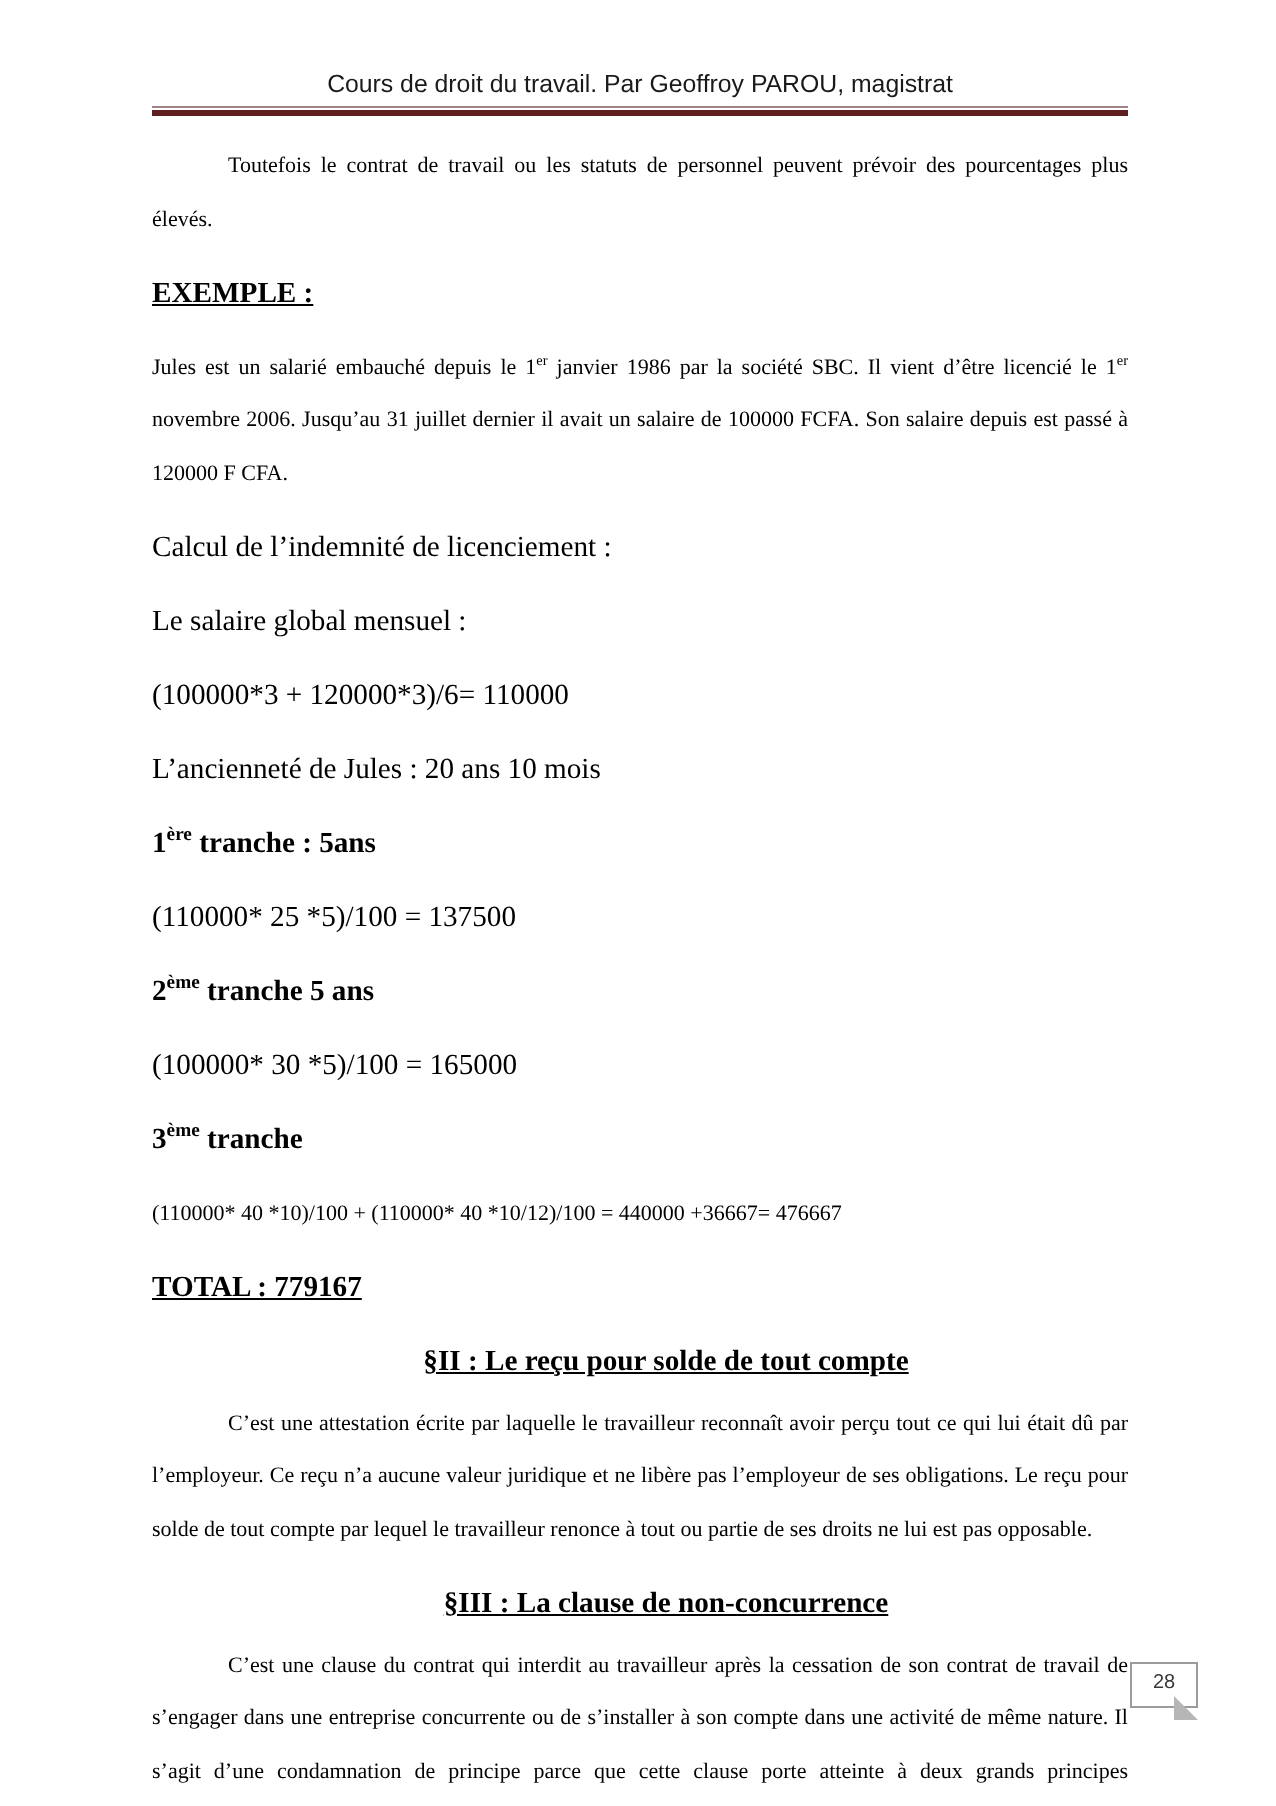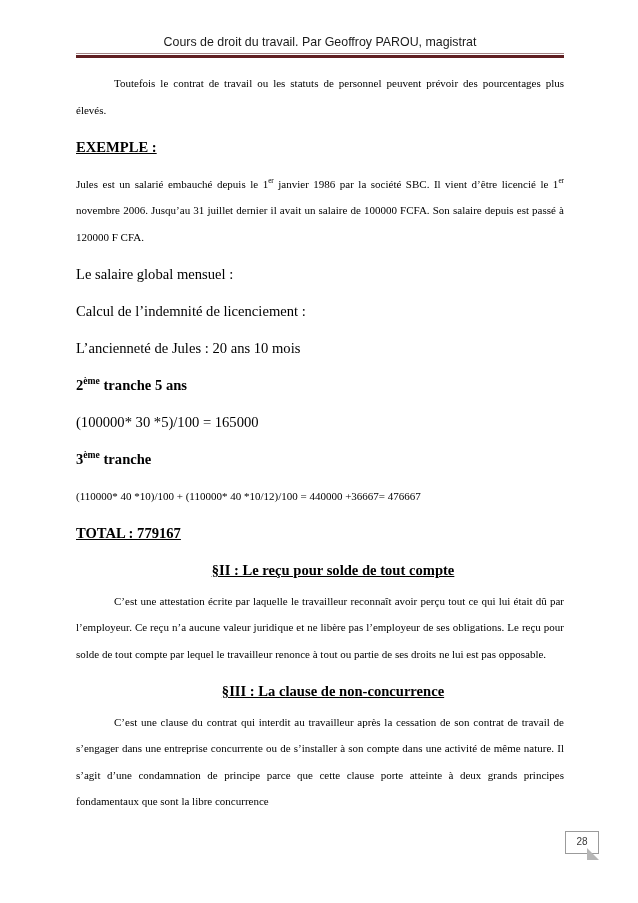--- a/index.html
+++ b/index.html
@@ -159,28 +159,31 @@
   </div>
 
   <div class="content">
 
     <p class="para indent spaced">Toutefois le contrat de travail ou les statuts de personnel peuvent prévoir des pourcentages plus élevés.</p>
 
     <p class="line"><span class="bu">EXEMPLE :</span></p>
 
     <p class="para spaced"><span>Jules est un salarié embauché depuis le 1</span><sup class="sup">er</sup><span> janvier 1986 par la société SBC. Il vient d’être licencié le 1</span><sup class="sup">er</sup><span>  novembre 2006. Jusqu’au 31 juillet dernier il avait un salaire de 100000 FCFA. Son salaire depuis est passé à 120000 F CFA.</span></p>
 
+    <p class="line"> Calcul de l’indemnité de licenciement :</p>
+
     <p class="line">Le salaire global mensuel :</p>
 
-    <p class="line"> Calcul de l’indemnité de licenciement :</p>
-
+    <p class="line">(100000*3 + 120000*3)/6= 110000</p>
 
     <p class="line">L’ancienneté de Jules : 20 ans 10 mois</p>
 
-
+    <p class="line"><span class="bold">1</span><sup class="sup bold">ère</sup><span class="bold"> tranche : 5ans</span></p>
+
+    <p class="line">(110000* 25 *5)/100 = 137500</p>
 
     <p class="line"><span class="bold">2</span><sup class="sup bold">ème</sup><span class="bold"> tranche 5 ans</span></p>
 
     <p class="line">(100000* 30 *5)/100 = 165000</p>
 
     <p class="line"><span class="bold">3</span><sup class="sup bold">ème</sup><span class="bold"> tranche</span></p>
 
     <p class="para spaced">(110000* 40 *10)/100 + (110000* 40 *10/12)/100 = 440000 +36667= 476667</p>
 
     <p class="line"><span class="bu">TOTAL : 779167</span></p>

